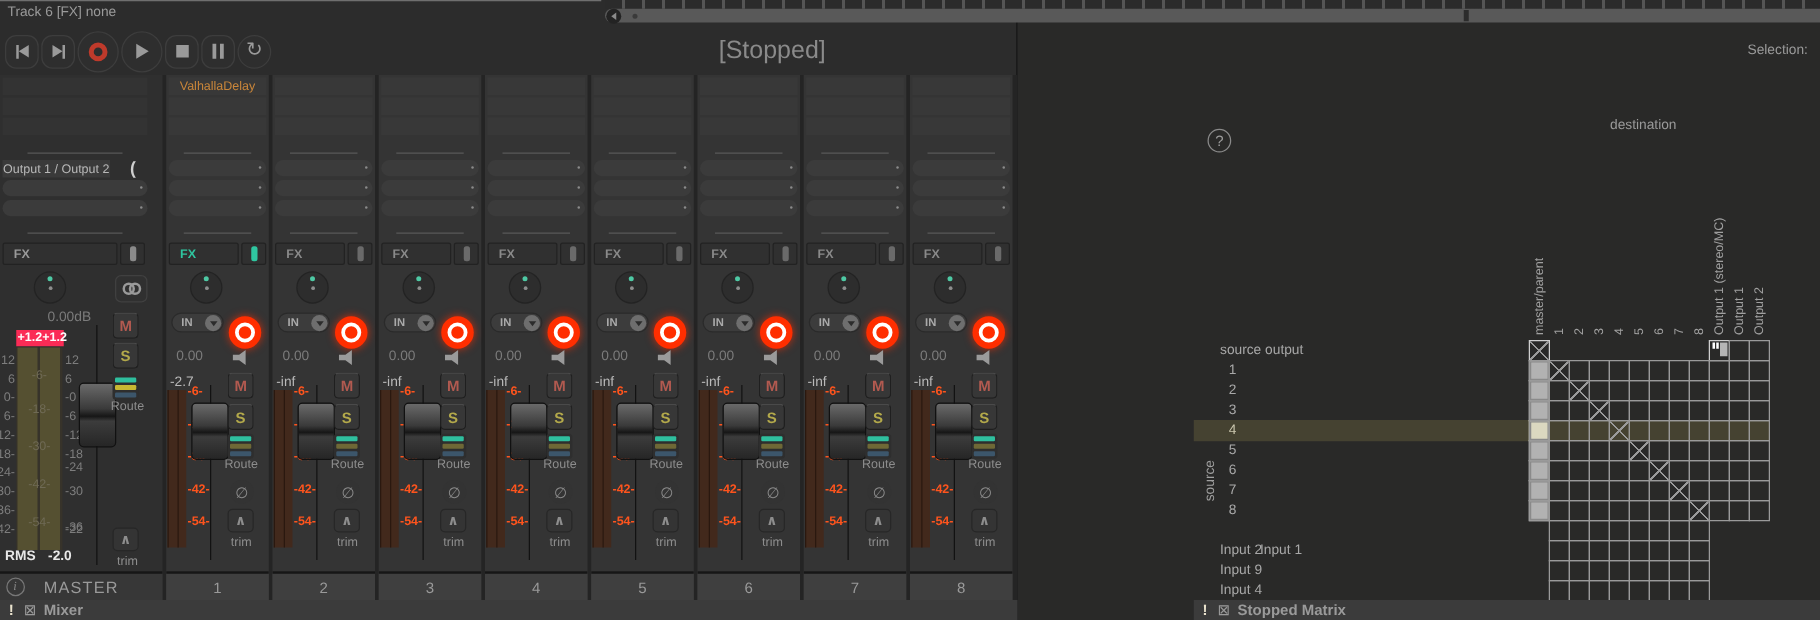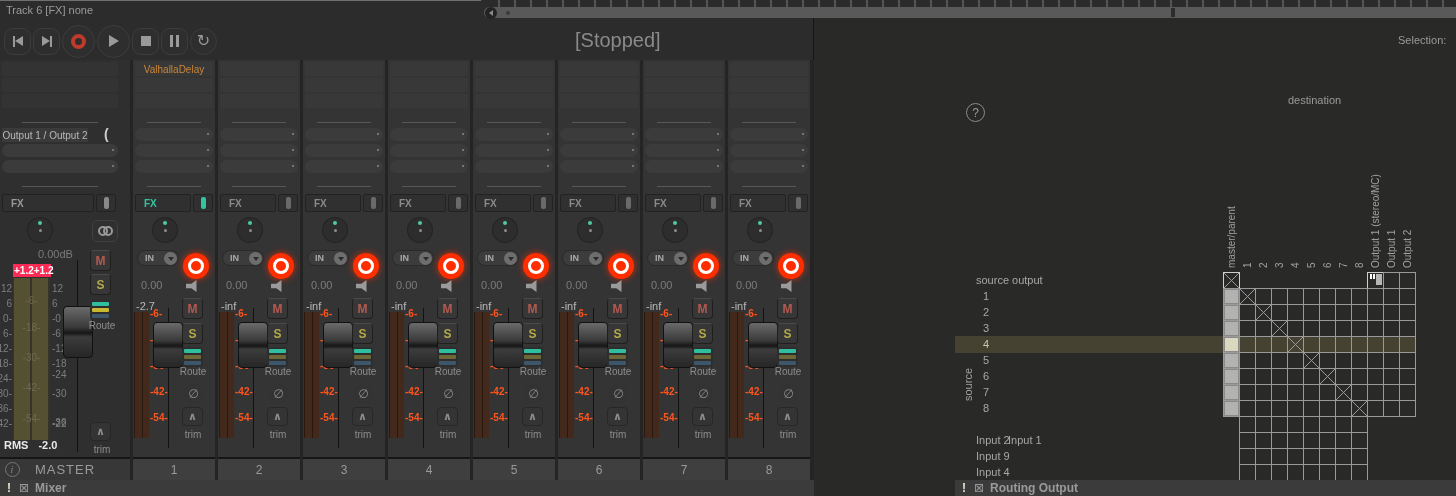--- a/index.html
+++ b/index.html
@@ -886,16 +886,16 @@
       <div class="mcell" style="left: 1287px; top: 464px;"></div>
       <div class="mcell" style="left: 1303px; top: 464px;"></div>
       <div class="mcell" style="left: 1319px; top: 464px;"></div>
       <div class="mcell" style="left: 1335px; top: 464px;"></div>
       <div class="mcell" style="left: 1351px; top: 464px;"></div>
     </div>
 
   <div id="routing-tab" class="tabbar abs">
     <span class="alert">!</span>
     <span class="boxx">⊠</span>
-    <span class="tlabel">Routing Output</span>
+    <span class="tlabel">Stopped Matrix</span>
   </div>
 
 </div>
 
 </body></html>

